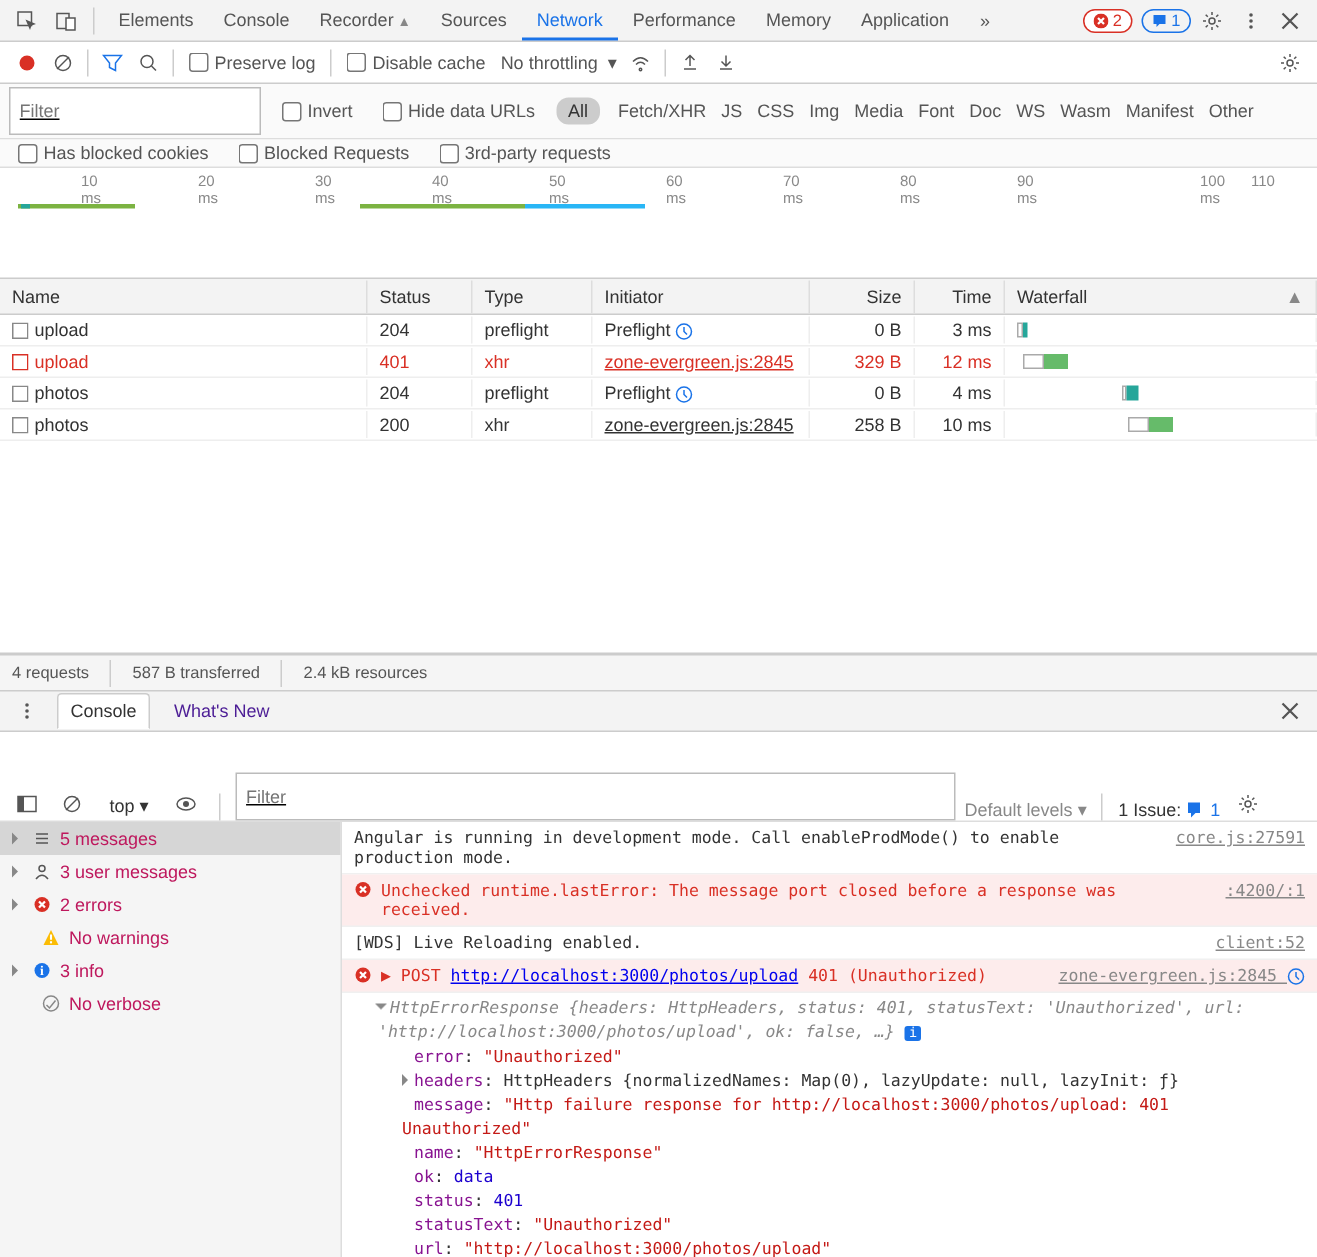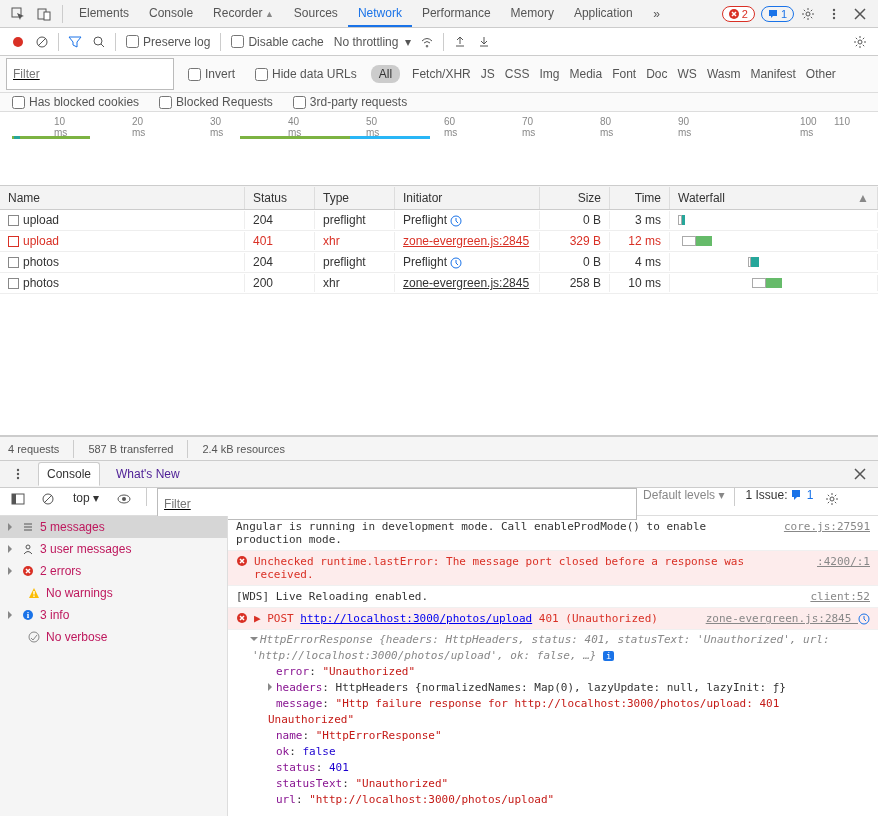--- a/index.html
+++ b/index.html
@@ -27,21 +27,21 @@
 .netrow.err { color: #d93025; }
 .netrow .col-name { display: flex; gap: 4px; align-items: center; }
 .netrow .col-init a { color: #333; text-decoration: underline; }
 .netrow.err .col-init a { color: #d93025; }
 .wfbar { display: flex; gap: 0; height: 12px; align-items: center; }
 .wfbar span { display: inline-block; height: 10px; }
 .statusbar { height: 24px; border-top: 1px solid #ccc; background: #f5f5f5; display: flex; align-items: center; padding: 0 8px; gap: 10px; color: #555; font-size: 11px; }
 .drawer-tabs { height: 28px; background: #f3f3f3; border-top: 1px solid #ccc; border-bottom: 1px solid #ccc; display: flex; align-items: center; padding: 0 6px; gap: 8px; }
 .drawer-tabs .tab2 { padding: 4px 8px; color: #4c1d95; }
 .drawer-tabs .tab2.active { color: #333; background: #fff; border: 1px solid #ccc; border-bottom: 1px solid #fff; border-radius: 3px 3px 0 0; }
-.console-toolbar { height: 28px; border-bottom: 1px solid #ddd; display: flex; align-items: flex-start; padding: 0 6px; gap: 6px; background: #fff; }
+.console-toolbar { height: 28px; border-bottom: 1px solid #ddd; display: flex; align-items: flex-end; padding: 0 6px; gap: 6px; background: #fff; margin-top: 32px; }
 .console-body { display: flex; height: 300px; }
 .console-sidebar { width: 228px; border-right: 1px solid #ddd; background: #f5f5f5; font-size: 12px; }
 .console-sidebar .item { display: flex; align-items: center; gap: 6px; padding: 4px 8px; color: #be185d; cursor: pointer; }
 .console-sidebar .item.sel { background: #d6d6d6; }
 .console-sidebar .sub { padding-left: 14px; }
 .console-main { flex: 1; overflow: auto; font-family: Consolas, monospace; font-size: 11px; }
 .console-line { display: flex; padding: 4px 8px; border-bottom: 1px solid #f0f0f0; }
 .console-line .msg { flex: 1; }
 .console-line .src { color: #888; text-decoration: underline; margin-left: 8px; white-space: nowrap; }
 .console-line.error { background: #fdecec; color: #d93025; }
@@ -498,19 +498,19 @@
             <circle cx="6" cy="6" r="5" fill="none" stroke="#1a73e8"></circle>
             <path d="M6 3v3l2 2" stroke="#1a73e8" fill="none"></path>
           </svg></span>
       </div>
       <div class="obj">
         <div><span style="display:inline-block;transform:rotate(90deg)" class="tri"></span><span class="g">HttpErrorResponse {headers: HttpHeaders, status: 401, statusText: 'Unauthorized', url: 'http://localhost:3000/photos/upload', ok: false, …}</span> <span style="background:#1a73e8;color:#fff;padding:0 3px;border-radius:2px;font-size:9px">i</span></div>
         <div style="padding-left:16px"><span style="display:inline-block;width:8px"></span><span class="k">error</span>: <span class="s">"Unauthorized"</span></div>
         <div style="padding-left:16px"><span class="tri"></span><span class="k">headers</span>: <span class="">HttpHeaders {normalizedNames: Map(0), lazyUpdate: null, lazyInit: ƒ}</span></div>
         <div style="padding-left:16px"><span style="display:inline-block;width:8px"></span><span class="k">message</span>: <span class="s">"Http failure response for http://localhost:3000/photos/upload: 401 Unauthorized"</span></div>
         <div style="padding-left:16px"><span style="display:inline-block;width:8px"></span><span class="k">name</span>: <span class="s">"HttpErrorResponse"</span></div>
-        <div style="padding-left:16px"><span style="display:inline-block;width:8px"></span><span class="k">ok</span>: <span class="b">false</span></div>
+        <div style="padding-left:16px"><span style="display:inline-block;width:8px"></span><span class="k">ok</span>: <span class="b">data</span></div>
         <div style="padding-left:16px"><span style="display:inline-block;width:8px"></span><span class="k">status</span>: <span class="n">401</span></div>
         <div style="padding-left:16px"><span style="display:inline-block;width:8px"></span><span class="k">statusText</span>: <span class="s">"Unauthorized"</span></div>
         <div style="padding-left:16px"><span style="display:inline-block;width:8px"></span><span class="k">url</span>: <span class="s">"http://localhost:3000/photos/upload"</span></div>
       </div>
     </div>
 </div>
 
 </body></html>

